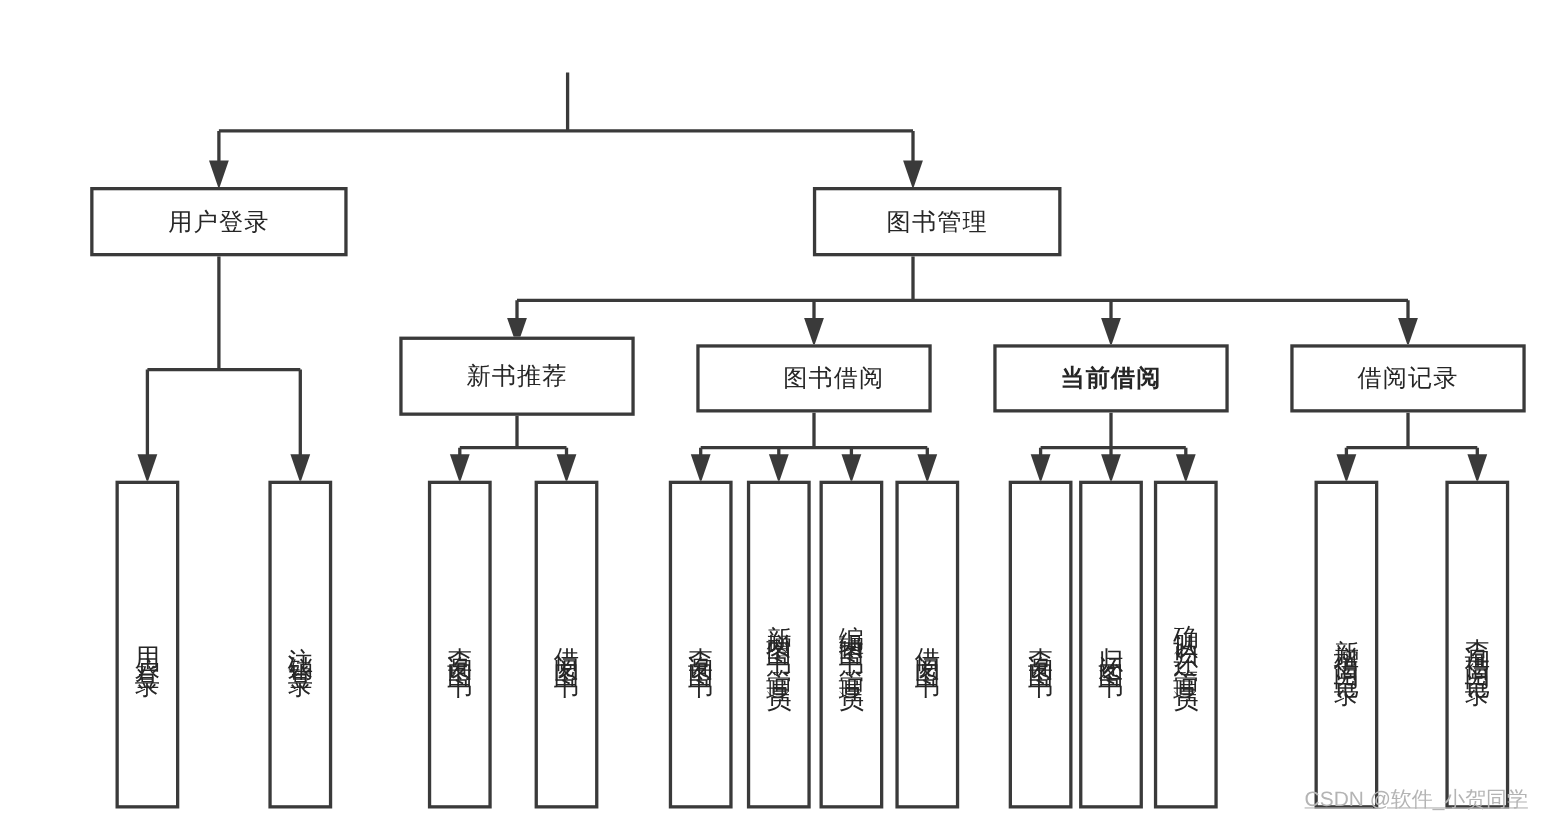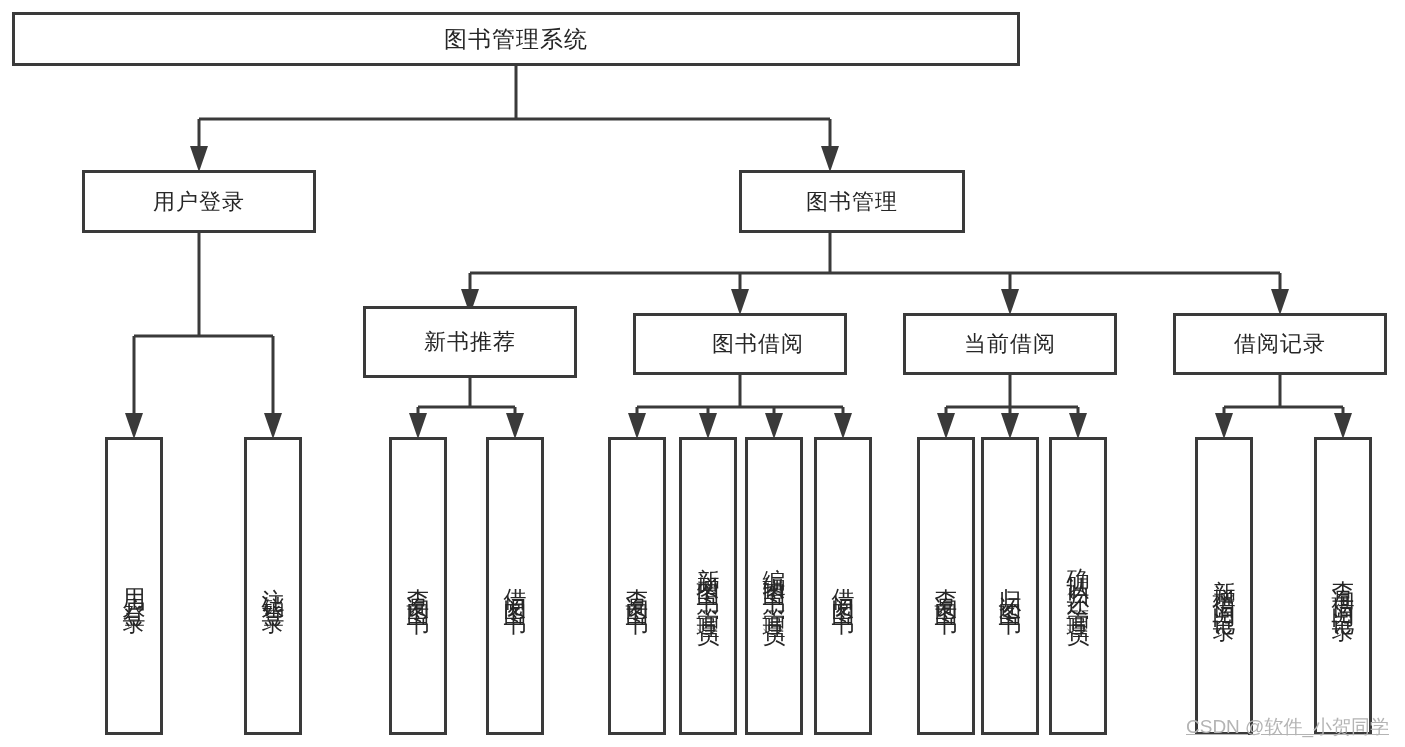--- a/index.html
+++ b/index.html
@@ -104,38 +104,35 @@
       <polygon points="765,413 783,413 774,439"></polygon>
       <polygon points="834,413 852,413 843,439"></polygon>
       <polygon points="937,413 955,413 946,439"></polygon>
       <polygon points="1001,413 1019,413 1010,439"></polygon>
       <polygon points="1069,413 1087,413 1078,439"></polygon>
       <polygon points="1215,413 1233,413 1224,439"></polygon>
       <polygon points="1334,413 1352,413 1343,439"></polygon>
     </g>
   </svg>
 
-  <div class="node hnode root" style="left:12px;top:12px;width:1008px;height:54px;">
-    <span class="lbl">图书管理系统</span>
-  </div>
 
   <div class="node hnode" style="left:82px;top:170px;width:234px;height:63px;">
     <span class="lbl">用户登录</span>
   </div>
   <div class="node hnode" style="left:739px;top:170px;width:226px;height:63px;">
     <span class="lbl">图书管理</span>
   </div>
 
   <div class="node hnode" style="left:363px;top:306px;width:214px;height:72px;align-items:center;">
     <span class="lbl">新书推荐</span>
   </div>
   <div class="node hnode" style="left:633px;top:313px;width:214px;height:62px;padding-left:36px;">
     <span class="lbl">图书借阅</span>
   </div>
-  <div class="node hnode" style="left:903px;top:313px;width:214px;height:62px;">
+  <div class="node hnode" style="left:903px;top:313px;width:214px;height:62px;font-weight:bold;">
     <span class="lbl">当前借阅</span>
   </div>
   <div class="node hnode" style="left:1173px;top:313px;width:214px;height:62px;">
     <span class="lbl">借阅记录</span>
   </div>
 
   <div class="node leaf" style="left:105px;top:437px;width:58px;height:298px;">
     <span class="vlbl">用户登录</span>
   </div>
   <div class="node leaf" style="left:244px;top:437px;width:58px;height:298px;">

